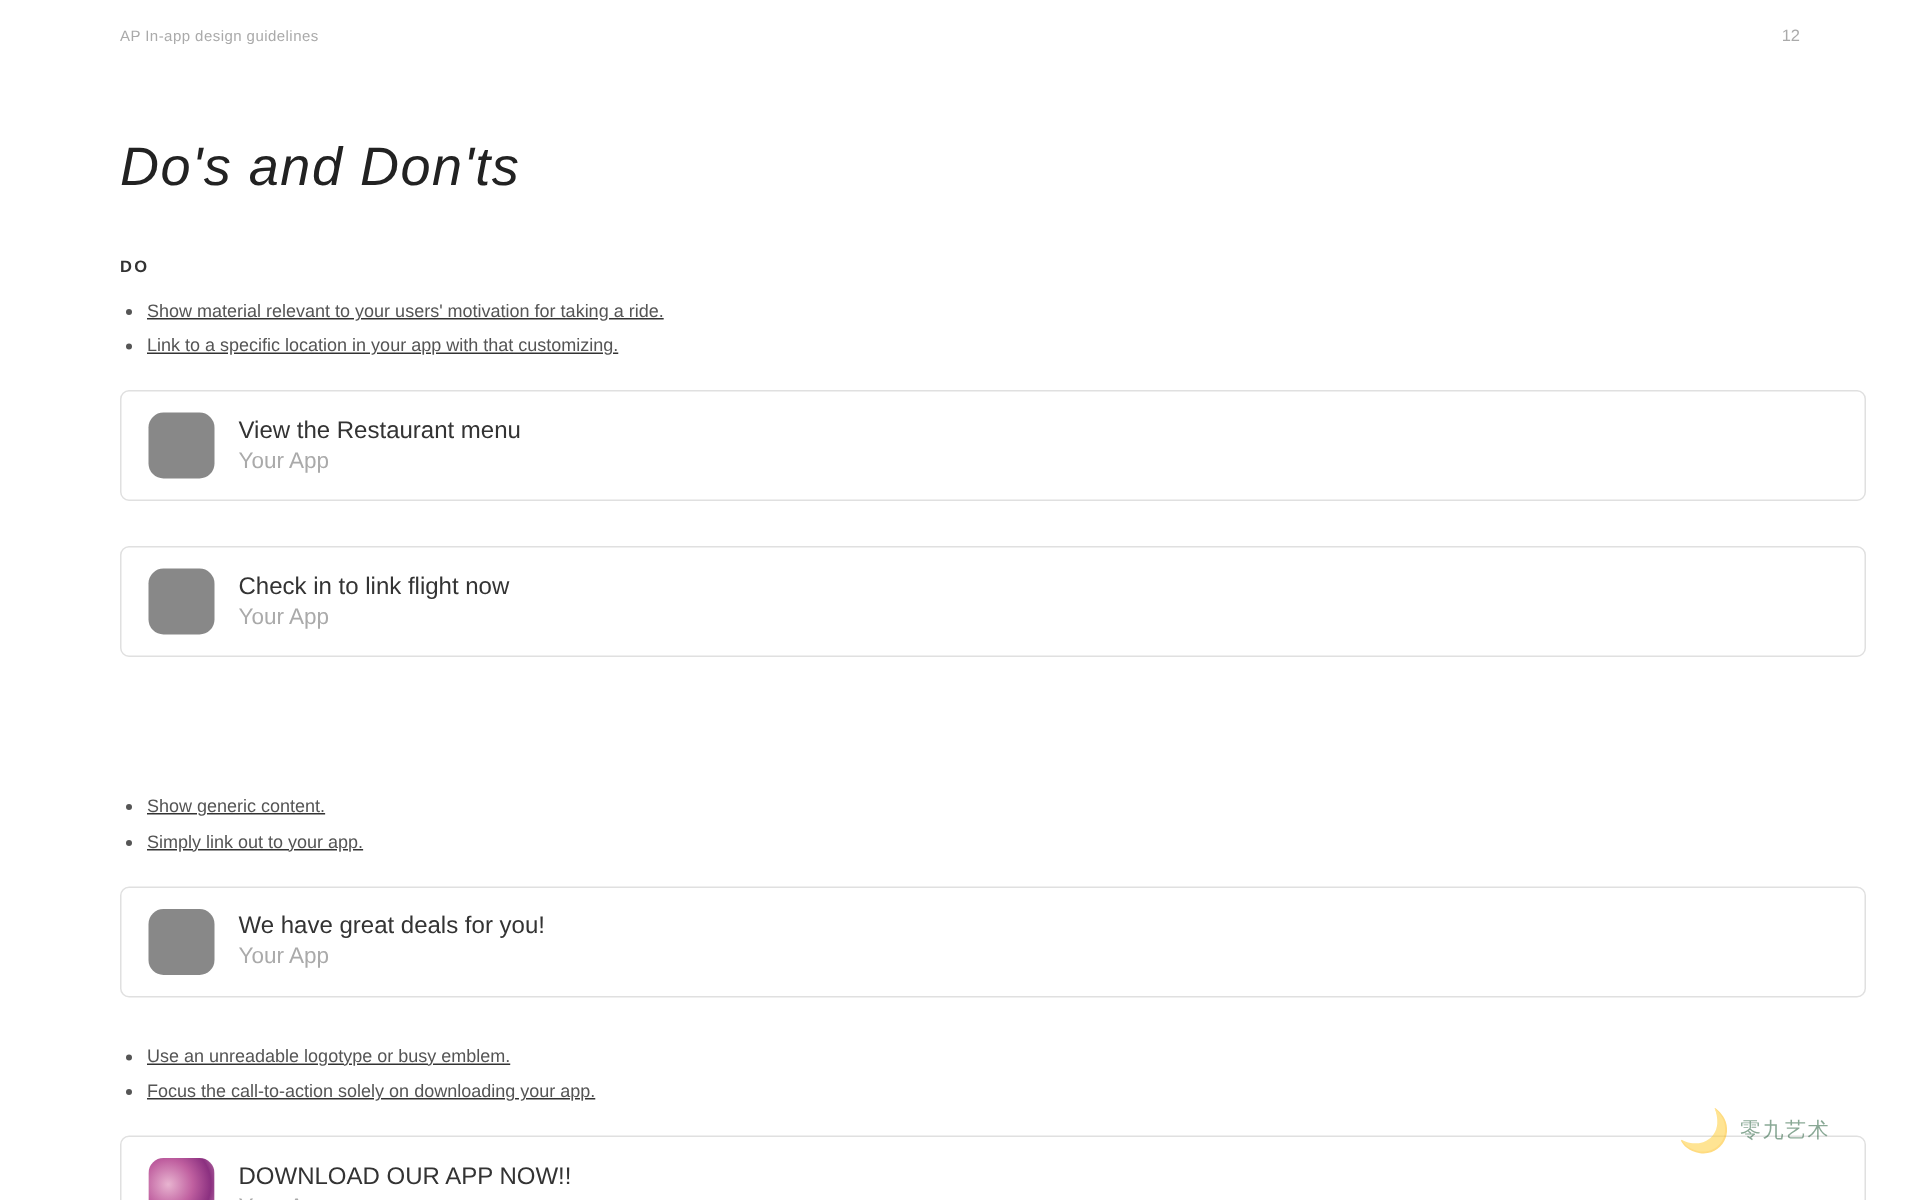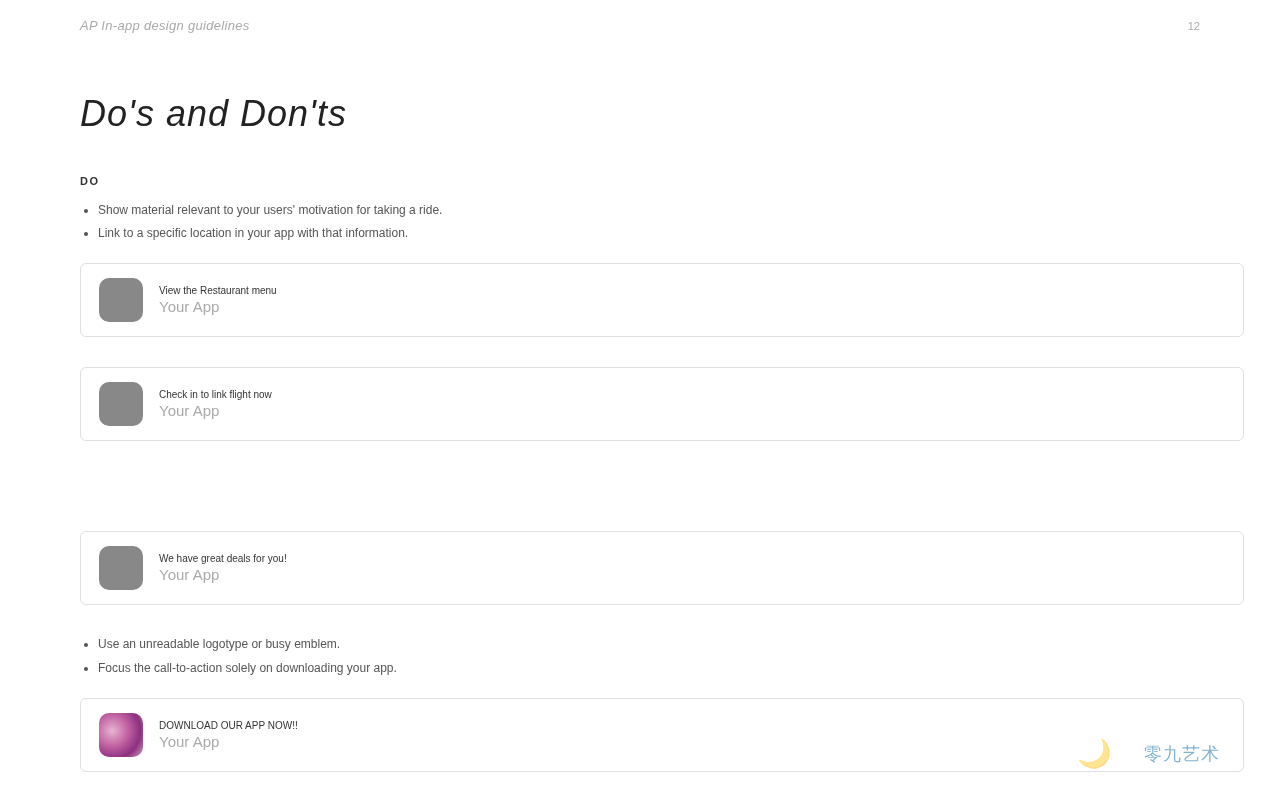--- a/index.html
+++ b/index.html
@@ -13,24 +13,23 @@
     }
 
     .page-header {
       display: flex;
       justify-content: space-between;
       align-items: center;
       padding: 18px 80px 0 80px;
     }
 
     .page-header-title {
-      font-size: 13px;
+      font-size: 10px;
       color: #aaa;
       letter-spacing: 0.3px;
-      font-style: italic;
     }
 
     .page-number {
       font-size: 11px;
       color: #aaa;
     }
 
     .main-content {
       padding: 60px 36px 40px 80px;
     }
@@ -60,20 +59,21 @@
       letter-spacing: 1.5px;
       color: #333;
       margin-bottom: 14px;
       text-transform: uppercase;
     }
 
     .bullet-list {
       list-style: disc;
       padding-left: 18px;
       margin-bottom: 20px;
+      text-decoration: underline;
     }
 
     .bullet-list li {
       font-size: 12px;
       color: #555;
       line-height: 1.6;
       margin-bottom: 4px;
     }
 
     .notification-card {
@@ -100,21 +100,21 @@
       background-image: 
         radial-gradient(circle at 30% 40%, #e8b4d0 0%, #c060a0 40%, #8b3080 70%, #d4a0c0 100%);
     }
 
     .notification-text-block {
       display: flex;
       flex-direction: column;
     }
 
     .notification-title {
-      font-size: 10px;
+      font-size: 16px;
       color: #333;
       font-weight: 400;
       text-align: right;
     }
 
     .notification-subtitle {
       font-size: 15px;
       color: #aaa;
       margin-top: 2px;
     }
@@ -132,25 +132,24 @@
       gap: 6px;
       opacity: 0.5;
     }
 
     .watermark-icon {
       font-size: 28px;
       color: #888;
     }
 
     .watermark-text {
-      font-size: 18px;
-      color: #0369a1;
+      font-size: 14px;
+      color: #14532d;
       font-weight: 500;
       letter-spacing: 1px;
-      margin-left: 26px;
     }
   </style>
 </head>
 <body>
 
 <div class="page-header">
   <span class="page-header-title">AP In-app design guidelines</span>
   <span class="page-number">12</span>
 </div>
 
@@ -159,21 +158,21 @@
   <h1 class="section-title">Do's and Don'ts</h1>
 
   <div class="columns">
 
     <div class="column">
       <div class="column-header">DO</div>
 
       <div class="section-block">
         <ul class="bullet-list">
           <li>Show material relevant to your users' motivation for taking a ride.</li>
-          <li>Link to a specific location in your app with that information.</li>
+          <li>Link to a specific location in your app with that customizing.</li>
         </ul>
         <div class="notification-card">
           <div class="notification-icon"></div>
           <div class="notification-text-block">
             <span class="notification-title">View the Restaurant menu</span>
             <span class="notification-subtitle">Your App</span>
           </div>
         </div>
       </div>
 
@@ -184,20 +183,24 @@
             <span class="notification-title">Check in to link flight now</span>
             <span class="notification-subtitle">Your App</span>
           </div>
         </div>
       </div>
     </div>
 
     <div class="column">
 
       <div class="section-block">
+        <ul class="bullet-list">
+          <li>Show generic content.</li>
+          <li>Simply link out to your app.</li>
+        </ul>
         <div class="notification-card">
           <div class="notification-icon"></div>
           <div class="notification-text-block">
             <span class="notification-title">We have great deals for you!</span>
             <span class="notification-subtitle">Your App</span>
           </div>
         </div>
       </div>
 
       <div class="section-block">

